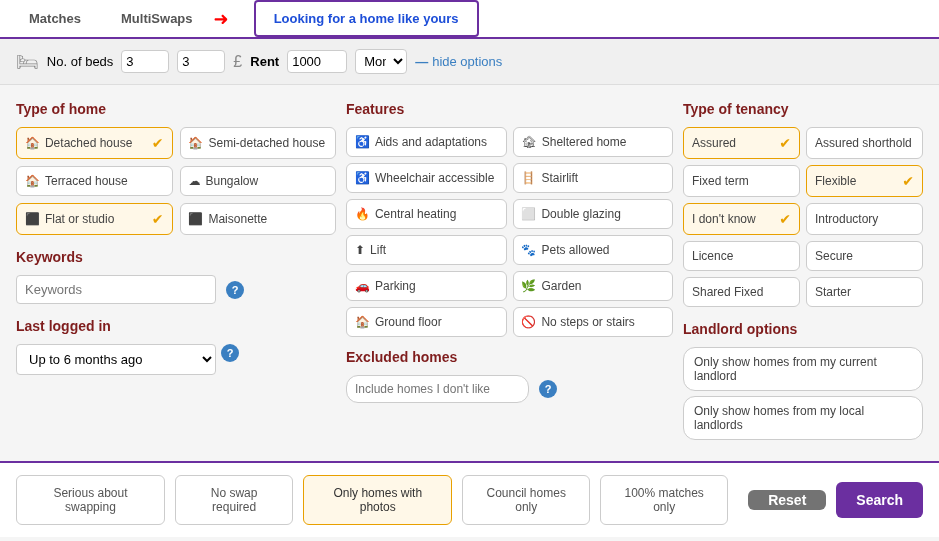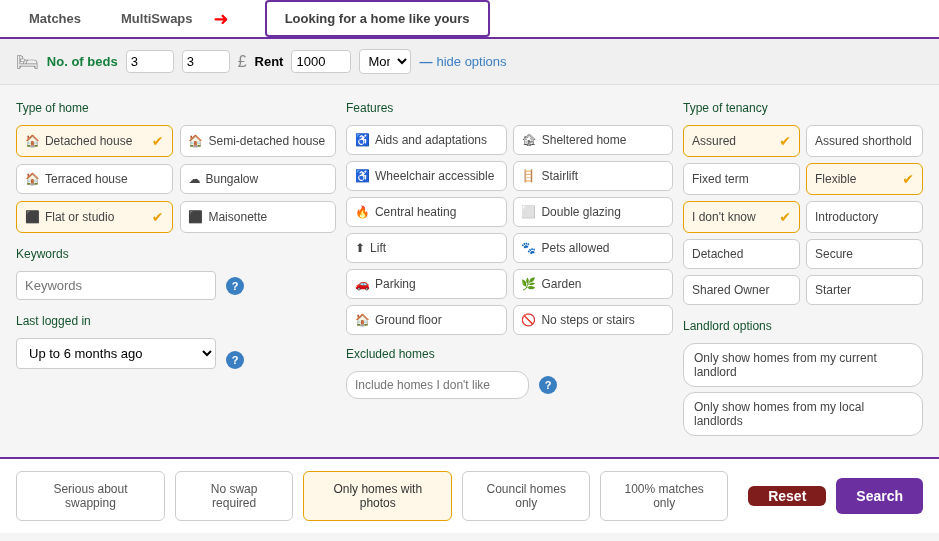--- a/index.html
+++ b/index.html
@@ -2,35 +2,35 @@
 <html><head>
   <meta charset="utf-8">
   <style>
     * { box-sizing: border-box; margin: 0; padding: 0; }
     body { font-family: Arial, sans-serif; font-size: 13px; background: #f5f5f5; width: 939px; min-height: 541px; overflow: hidden; }
 
     
     .tabs-bar { display: flex; align-items: center; background: #fff; border-bottom: 2px solid #6b2fa0; padding: 0 10px; }
     .tab { padding: 10px 18px; cursor: pointer; font-size: 13px; font-weight: bold; border-radius: 4px 4px 0 0; border: 1px solid transparent; color: #555; background: #fff; margin-right: 2px; }
     .tab.active { border: 1px solid #ccc; border-bottom: 2px solid #fff; background: #fff; color: #333; margin-bottom: -2px; }
-    .tab-special { padding: 9px 18px; background: #fff; border: 2px solid #6b2fa0; border-radius: 4px; color: #404040; font-weight: bold; font-size: 13px; margin-left: 36px; display: flex; align-items: center; gap: 6px; }
+    .tab-special { padding: 9px 18px; background: #fff; border: 2px solid #6b2fa0; border-radius: 4px; color: #1d4ed8; font-weight: bold; font-size: 13px; margin-left: 25px; display: flex; align-items: center; gap: 6px; }
     .arrow-icon { color: red; font-size: 18px; }
 
     
     .filters-bar { background: #f0f0f0; padding: 10px 16px; display: flex; align-items: center; gap: 8px; border-bottom: 1px solid #ddd; }
-    .filters-bar label { font-weight: bold; font-size: 13px; color: #15803d; display: flex; align-items: center; gap: 5px; }
+    .filters-bar label { font-weight: normal; font-size: 13px; color: #000000; display: flex; align-items: center; gap: 5px; }
     .filters-bar input[type=number], .filters-bar select { border: 1px solid #ccc; border-radius: 4px; padding: 3px 4px; font-size: 13px; width: 52px; background: #fff; }
     .hide-options { color: #3a7fc1; font-size: 13px; cursor: pointer; text-decoration: none; display: flex; align-items: center; gap: 4px; }
     .hide-options::before { content: '—'; color: #3a7fc1; font-weight: bold; }
 
     
     .main-content { display: grid; grid-template-columns: 320px 1fr 240px; gap: 0; padding: 16px; background: #f5f5f5; }
 
     
-    .section-title { font-size: 12px; font-weight: normal; color: #14532d; margin-bottom: 10px; }
+    .section-title { font-size: 14px; font-weight: bold; color: #7f1d1d; margin-bottom: 10px; }
 
     
     .home-type-grid { display: grid; grid-template-columns: 1fr 1fr; gap: 7px; margin-bottom: 14px; }
     .home-type-btn { border: 1px solid #ccc; border-radius: 6px; padding: 7px 8px; background: #fff; cursor: pointer; display: flex; align-items: center; gap: 5px; font-size: 12px; color: #444; position: relative; }
     .home-type-btn.selected { border-color: #e8a000; background: #fff8e8; }
     .home-type-btn .check { color: #e8a000; font-size: 14px; margin-left: auto; }
 
     
     .keywords-section { margin-bottom: 14px; }
     .keywords-input { width: 200px; border: 1px solid #ccc; border-radius: 4px; padding: 6px 8px; font-size: 13px; color: #aaa; }
@@ -57,21 +57,21 @@
     .tenancy-btn .check { color: #e8a000; font-size: 14px; }
 
     
     .landlord-btn { border: 1px solid #ccc; border-radius: 12px; padding: 7px 10px; background: #fff; cursor: pointer; font-size: 12px; color: #444; width: 100%; text-align: left; margin-bottom: 5px; }
 
     
     .bottom-bar { background: #fff; border-top: 2px solid #6b2fa0; padding: 12px 16px; display: flex; align-items: center; gap: 10px; }
     .bottom-btn { border: 1px solid #ccc; border-radius: 6px; padding: 10px 16px; background: #fff; cursor: pointer; font-size: 12px; color: #555; text-align: center; min-width: 100px; }
     .bottom-btn.selected-yellow { border-color: #e8a000; background: #fff8e8; color: #333; }
     .spacer { flex: 1; }
-    .reset-btn { background: #7f1d1d; border: none; border-radius: 6px; padding: 2px 20px; color: #fff; font-weight: bold; font-size: 14px; cursor: pointer; }
+    .reset-btn { background: #737373; border: none; border-radius: 6px; padding: 2px 20px; color: #fff; font-weight: bold; font-size: 14px; cursor: pointer; }
     .search-btn { background: #6b2fa0; border: none; border-radius: 6px; padding: 10px 20px; color: #fff; font-weight: bold; font-size: 14px; cursor: pointer; }
 
     .bed-icon { font-size: 18px; color: #888; }
     .pound-icon { font-size: 16px; color: #888; }
   </style>
 </head>
 <body>
 
 <div class="tabs-bar">
   <div class="tab">Matches</div>
@@ -133,21 +133,21 @@
     <div class="keywords-section">
       <div class="section-title">Keywords</div>
       <div style="display:flex;align-items:center;gap:5px;">
         <input type="text" class="keywords-input" placeholder="Keywords" style="">
         <span class="help-icon">?</span>
       </div>
     </div>
 
     <div class="last-logged-section" style="margin-top:12px;">
       <div class="section-title">Last logged in</div>
-      <div style="display:flex;align-items:flex-end;gap:5px;">
+      <div style="display:flex;align-items:flex-start;">
         <select class="last-logged-select">
           <option>Up to 6 months ago</option>
           <option>Any time</option>
           <option>Up to 1 month ago</option>
           <option>Up to 3 months ago</option>
           <option>Up to 12 months ago</option>
         </select>
         <span class="help-icon">?</span>
       </div>
     </div>
@@ -236,27 +236,27 @@
         <span class="check">✔</span>
       </div>
       <div class="tenancy-btn selected">
         <span>I don't know</span>
         <span class="check">✔</span>
       </div>
       <div class="tenancy-btn">
         <span>Introductory</span>
       </div>
       <div class="tenancy-btn">
-        <span>Detached</span>
+        <span>Licence</span>
       </div>
       <div class="tenancy-btn">
         <span>Secure</span>
       </div>
       <div class="tenancy-btn">
-        <span>Shared Owner</span>
+        <span>Shared Fixed</span>
       </div>
       <div class="tenancy-btn">
         <span>Starter</span>
       </div>
 
     </div>
 
     <div>
       <div class="section-title">Landlord options</div>
       <button class="landlord-btn">Only show homes from my current landlord</button>

